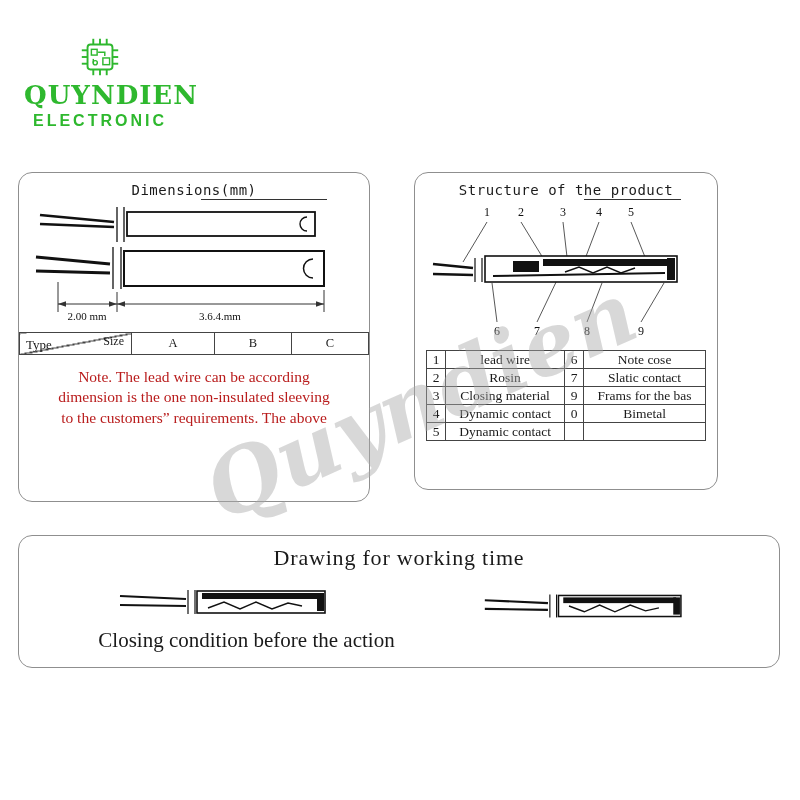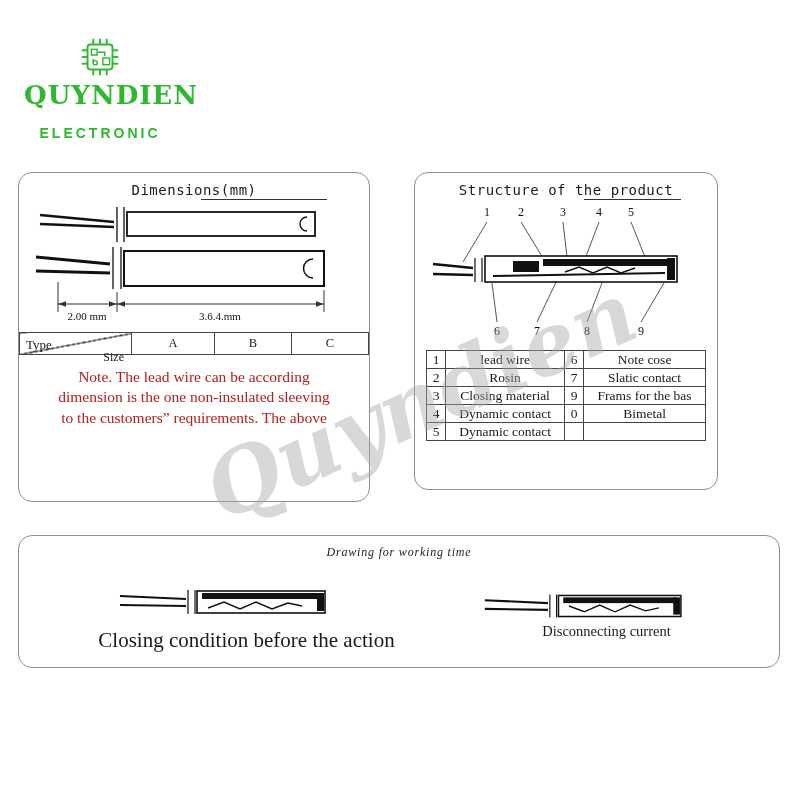--- a/index.html
+++ b/index.html
@@ -6,21 +6,21 @@
   html,body { background:#fff; }
   body {
     width:800px; height:800px; position:relative; overflow:hidden;
     font-family:"Liberation Serif", serif; color:#1a1a1a;
   }
 
   
   #logo { position:absolute; left:24px; top:34px; width:152px; text-align:center; color:#2eb82e; }
   #logo .chip { display:block; margin:0 auto 2px auto; }
   #logo .name { font-family:"DejaVu Serif", serif; font-weight:bold; font-size:26px; letter-spacing:1px; line-height:1.05; }
-  #logo .sub  { font-family:"Liberation Sans", sans-serif; font-weight:bold; font-size:14px; letter-spacing:3px; margin-top:16px; }
+  #logo .sub  { font-family:"Liberation Sans", sans-serif; font-weight:bold; font-size:16px; letter-spacing:3px; margin-top:3px; }
 
   
   #watermark {
     position:absolute; left:150px; top:290px; width:540px; height:220px; z-index:9;
     display:flex; align-items:center; justify-content:center;
     transform:rotate(-24deg);
     font-family:"DejaVu Serif", serif; font-style:italic; font-weight:bold;
     font-size:86px; color:rgba(168,168,168,0.45); pointer-events:none; white-space:nowrap;
   }
 
@@ -30,39 +30,39 @@
   #panel-struct { left:414px; top:172px; width:304px; height:318px; }
   #panel-work   { left:18px;  top:535px; width:762px; height:133px; }
 
   .panel-title {
     position:relative; text-align:center; margin-top:9px;
     font-family:"DejaVu Sans Mono", monospace; font-size:14px; letter-spacing:0.5px;
   }
   .title-underline { position:absolute; height:1px; background:#333; }
   #panel-dim .title-underline    { left:52%; width:36%; bottom:-2px; }
   #panel-struct .title-underline { left:56%; width:32%; bottom:-2px; }
-  #panel-work .panel-title { font-family:"Liberation Serif", serif; font-size:12px; letter-spacing:0.8px;font-style:italic; }
+  #panel-work .panel-title { font-family:"Liberation Serif", serif; font-size:22px; letter-spacing:0.8px; }
 
   svg { display:block; }
   svg text { font-family:"Liberation Serif", serif; fill:#111; }
   .dim-label { font-size:11px; }
   .callout-num { font-size:12px; }
 
   
   #dim-table { border-collapse:collapse; width:100%; margin-top:2px; font-size:14px; }
   #dim-table td { border:1px solid #444; text-align:center; }
   #dim-table tr.hdr td { height:22px; font-size:12.5px; }
   #dim-table tr.dat td { height:30px; font-size:15px; }
   #dim-table td.diag {
     width:112px; position:relative;
     background:linear-gradient(to bottom right,
       transparent calc(50% - 0.7px), #444 calc(50% - 0.7px),
       #444 calc(50% + 0.7px), transparent calc(50% + 0.7px));
   }
-  .diag .size { position:absolute; top:1px; right:7px; font-size:12px;margin-top:16px; }
+  .diag .size { position:absolute; top:1px; right:7px; font-size:12px; }
   .diag .type { position:absolute; bottom:1px; left:6px; font-size:13px; }
 
   .note { margin-top:12px; text-align:center; font-size:15.5px; line-height:1.32; color:#b91c1c; }
 
   
   #struct-table {
     border-collapse:collapse; width:calc(100% - 22px); margin:4px 11px 0 11px;
     font-size:13.5px;
   }
   #struct-table td { border:1px solid #444; height:18px; padding:0 4px; text-align:center; }
@@ -280,15 +280,14 @@
       <line x1="79" y1="10" x2="79" y2="34" stroke-width="1.2"></line>
       <rect x="81" y="11" width="128" height="22" fill="#fff" stroke-width="1.6"></rect>
       <path d="M92 22 l16 6 l16 -7 l16 7 l16 -7 l16 6 l14 -3" stroke-width="1.4"></path>
     </g>
     <rect x="86" y="13" width="118" height="6" fill="#111"></rect>
     <rect x="201" y="13" width="7" height="18" fill="#111"></rect>
   </svg>
 
   <div class="work-caption" id="work-caption-left">Closing condition before the action</div>
   <div class="work-caption" id="work-caption-right">
-    <div>Disconnecting current</div>
   </div>
 </div>
 
 </body></html>

